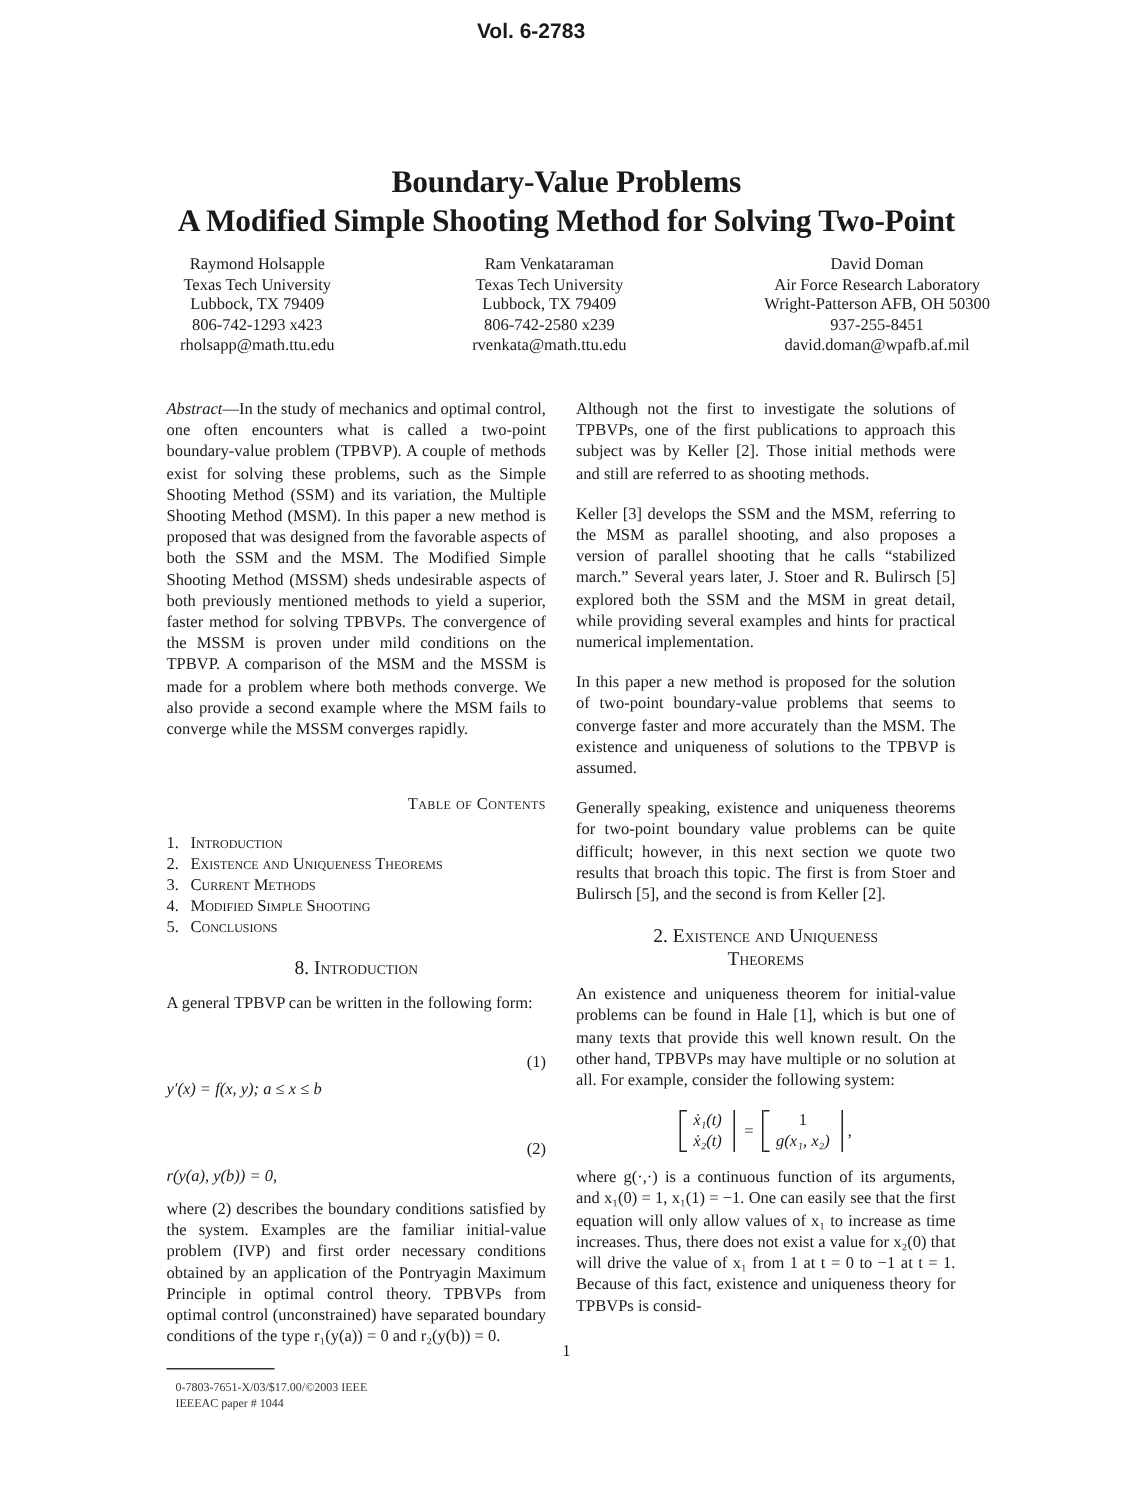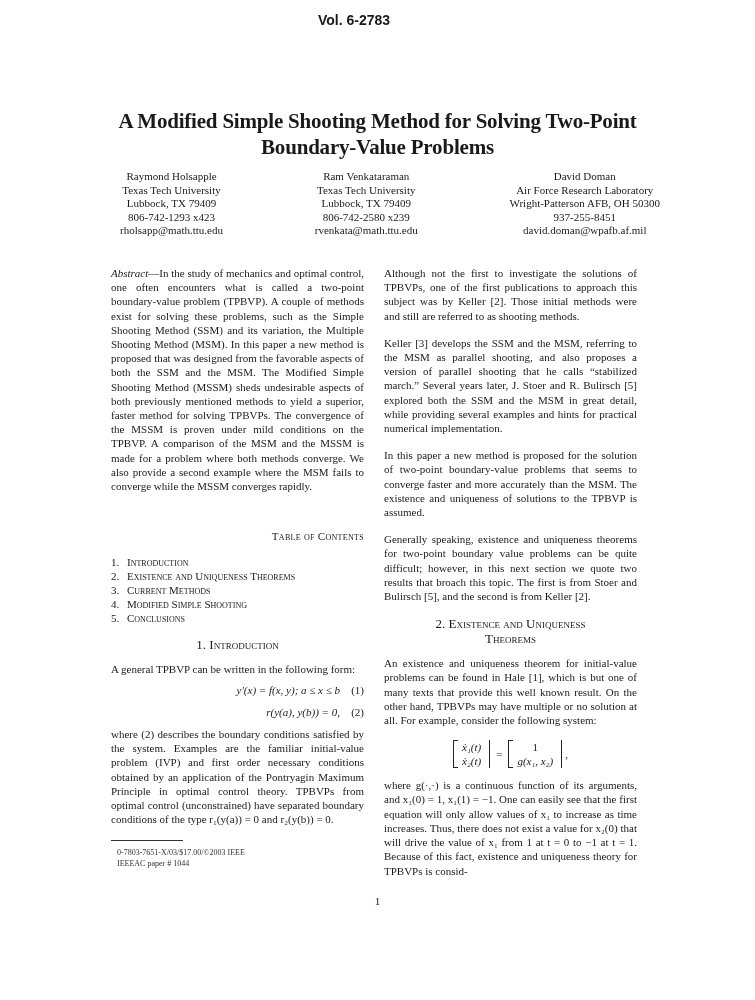--- a/index.html
+++ b/index.html
@@ -16,40 +16,40 @@
   .col.left { left:111px; width:253px; }
   .col.right { left:384px; width:253px; }
   .col p { margin:0 0 13px 0; hyphens:auto; }
   .abstract-label { font-style:italic; }
   .toc-title { text-align:right; font-variant:small-caps; font-size:11px; margin:36px 0 12px 0; letter-spacing:0.3px; }
   .toc { list-style:none; margin:0; padding:0; font-variant:small-caps; font-size:11px; line-height:14px; }
   .toc li { display:flex; }
   .toc .num { width:16px; }
   .section-title { text-align:center; font-variant:small-caps; font-size:13px; line-height:15px; margin:8px 0 10px 0; }
   .eq { display:flex; align-items:center; margin:6px 0 8px 0; font-style:italic; }
-  .eq .expr { flex:1; text-align:right; }
+  .eq .expr { flex:1; text-align:left;margin-top:36px; }
   .eq .tag { font-style:normal; width:24px; text-align:right; }
   .matrix-eq { display:flex; justify-content:center; align-items:center; margin:12px 0 10px 0; font-style:italic; font-size:11px; }
   .bracket { display:inline-flex; flex-direction:column; align-items:center; padding:0 8px;
              border-left:1px solid #222; border-right:1px solid #222; position:relative; line-height:14px; }
   .bracket::before, .bracket::after { content:""; position:absolute; width:4px; left:0; border-top:1px solid #222; }
   .bracket::before { top:0; } .bracket::after { bottom:0; }
   .eqsign { margin:0 6px; font-style:normal; }
   .footnote-rule { width:72px; border-top:1px solid #333; margin:14px 0 6px 0; }
   .footnote { font-size:8px; line-height:11px; padding-left:6px; color:#333; }
   .pagenum { position:absolute; top:895px; left:0; width:755px; text-align:center; font-size:11px; }
 </style>
 </head>
 <body>
 
 <div class="vol">Vol. 6-2783</div>
 
 <div class="title">
+  <div>Boundary-Value Problems</div>
   <div>A Modified Simple Shooting Method for Solving Two-Point</div>
-  <div>Boundary-Value Problems</div>
 </div>
 
 <div class="authors">
   <div class="author">
     <div>Raymond Holsapple</div>
     <div>Texas Tech University</div>
     <div>Lubbock, TX 79409</div>
     <div>806-742-1293 x423</div>
     <div>rholsapp@math.ttu.edu</div>
   </div>
@@ -89,21 +89,21 @@
     <li>
         <span class="num">4.</span>
         <span>Modified Simple Shooting</span>
       </li>
     <li>
         <span class="num">5.</span>
         <span>Conclusions</span>
       </li>
   </ul>
 
-  <div class="section-title" style="margin-top:12px;">1. Introduction</div>
+  <div class="section-title" style="margin-top:12px;">8. Introduction</div>
   <p style="margin-bottom:4px;">A general TPBVP can be written in the following form:</p>
   <div class="eq">
     <span class="expr">y′(x) = f(x, y);   a ≤ x ≤ b</span>
     <span class="tag">(1)</span>
   </div>
   <div class="eq">
     <span class="expr">r(y(a), y(b)) = 0,</span>
     <span class="tag">(2)</span>
   </div>
   <p>where (2) describes the boundary conditions satisfied by the system. Examples are the familiar initial-value problem (IVP) and first order necessary conditions obtained by an application of the Pontryagin Maximum Principle in optimal control theory. TPBVPs from optimal control (unconstrained) have separated boundary conditions of the type r₁(y(a)) = 0 and r₂(y(b)) = 0.</p>

